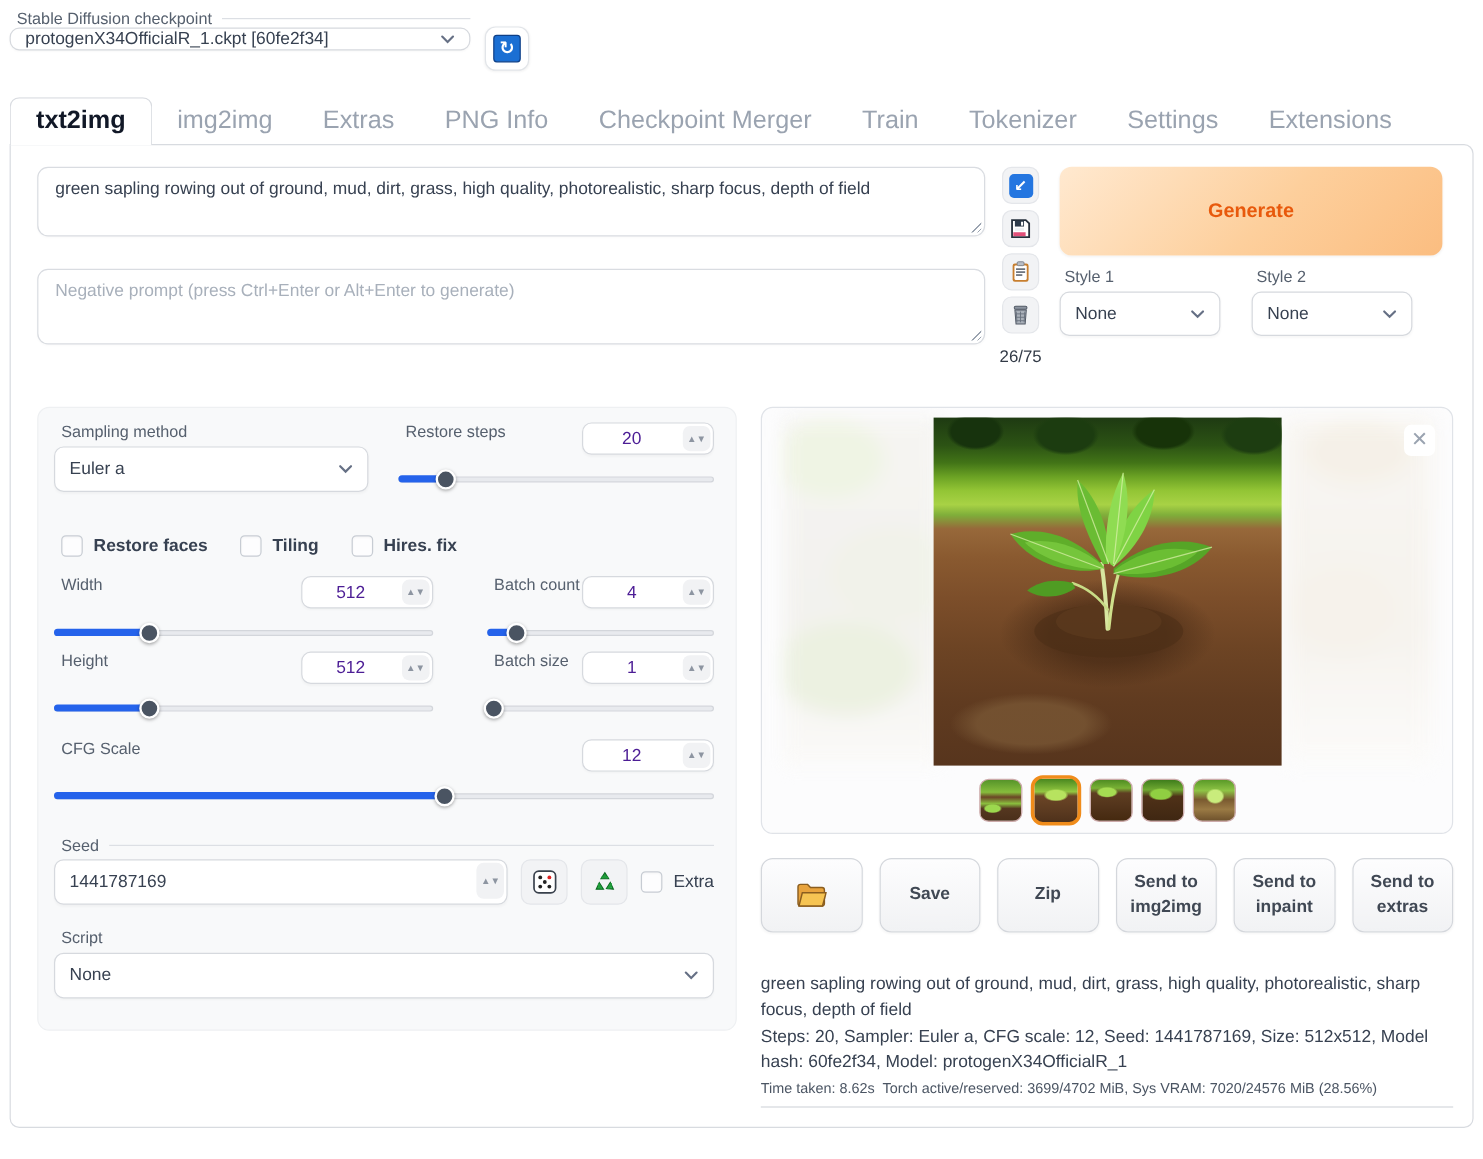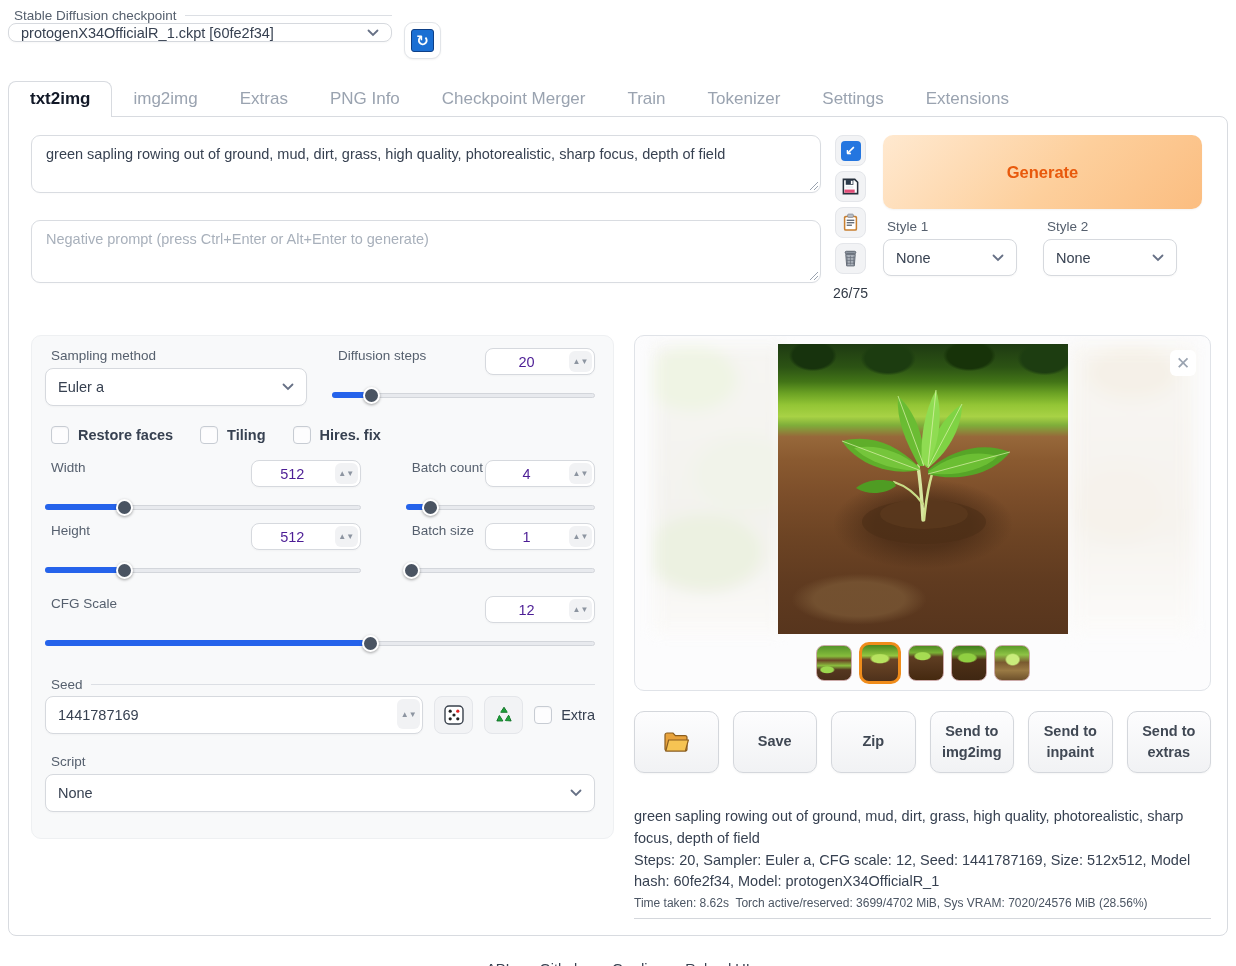--- a/index.html
+++ b/index.html
@@ -29,21 +29,21 @@
     justify-content:center; cursor:pointer; box-shadow:0 1px 2px rgba(0,0,0,.05);
   }
   .blue-sq {
     width:23px; height:23px; background:#1b6fd3; border:1px solid #0d3f87; border-radius:3px;
     color:#fff; font-size:15px; line-height:21px; text-align:center; font-weight:bold;
   }
 
   
   .tabbar { display:flex; align-items:flex-end; margin-top:22px; position:relative; z-index:2; }
   .tab {
-    padding:7px 21px 8px 21px; font-size:17px; color:#9aa3b0; cursor:pointer; white-space:nowrap;
+    padding:7px 21px 8px 21px; font-size:21px; color:#9aa3b0; cursor:pointer; white-space:nowrap;
   }
   .tab.active {
     background:#fff; border:1px solid #d8dbe0; border-bottom:none;
     border-radius:8px 8px 0 0; color:#111827; font-weight:700;
   }
 
   
   .container {
     border:1px solid #d8dbe0; border-radius:0 8px 8px 8px; margin-top:-1px;
     padding:18px 16px 16px 22px; background:#fff; position:relative; z-index:1;
@@ -120,21 +120,21 @@
   .slider .track {
     position:absolute; top:6px; left:0; right:0; height:5px; border-radius:999px;
     background:#e8eaee; border:1px solid #d3d6db;
   }
   .slider .fill { position:absolute; top:5px; left:0; height:6px; border-radius:999px; background:#2563eb; }
   .slider .thumb {
     position:absolute; top:0; width:17px; height:17px; border-radius:50%;
     background:#4a5462; border:2px solid #fff; box-shadow:0 1px 3px rgba(0,0,0,.35);
     transform:translateX(-8px);
   }
-  .checks-row { display:flex; gap:27px; margin-top:20px; margin-left:6px;text-align:center; }
+  .checks-row { display:flex; gap:27px; margin-top:36px; margin-left:6px;text-align:center; }
   .check { display:flex; align-items:center; gap:9px; cursor:pointer; }
   .checkbox {
     width:18px; height:18px; border:1.5px solid #c7ccd3; border-radius:4px; background:#fdfdfe;
     box-shadow:inset 0 1px 2px rgba(0,0,0,.04);
   }
   .check span.lbl { font-size:14.5px; color:#374151; font-weight:600; }
   .wh-grid { display:flex; gap:45px; margin-top:16px; }
   .wh-left { width:317px; }
   .wh-right { width:190px; }
   .dim-row { margin-bottom:8px; }
@@ -354,21 +354,21 @@
             <div class="field-label">Sampling method</div>
             <div class="selectbox">
               <span>Euler a</span>
               <svg class="chev" viewBox="0 0 12 8">
                   <polyline points="1.5,1.5 6,6 10.5,1.5" fill="none" stroke="#667085" stroke-width="1.8" stroke-linecap="round"></polyline>
                 </svg>
             </div>
           </div>
           <div class="samp-steps">
             <div class="num-head">
-              <div class="field-label">Diffusion steps</div>
+              <div class="field-label">Restore steps</div>
               <div class="num-input">
                 <input type="text" value="20" style="">
                 <span class="spin">▲▼</span>
               </div>
             </div>
             <div class="slider">
               <div class="track"></div>
                 <div class="fill" style="width:15%"></div>
                 <div class="thumb" style="left:15%"></div>
             </div>

